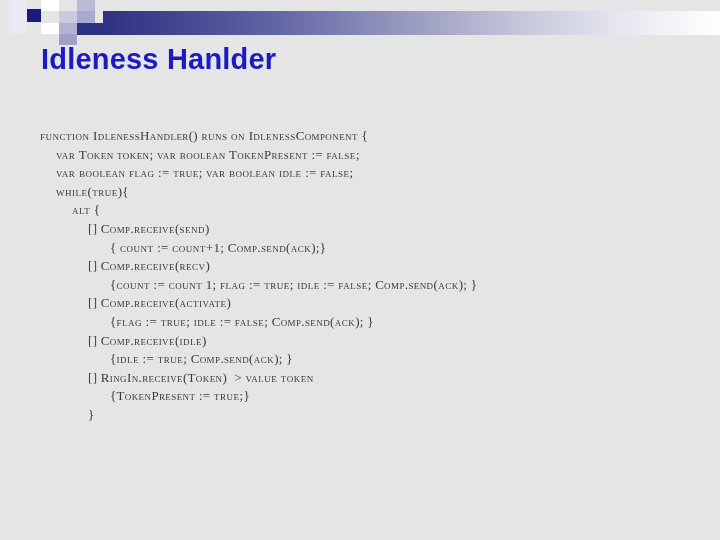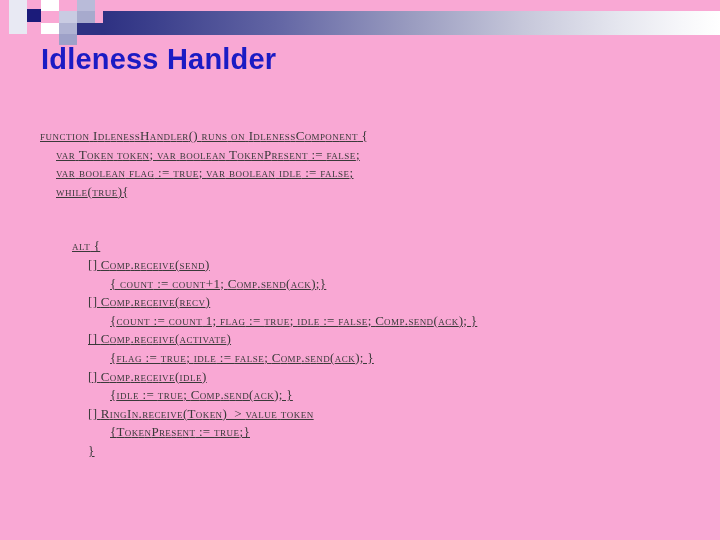--- a/index.html
+++ b/index.html
@@ -80,21 +80,20 @@
     color: #2b2b2b;
     font-family: "Liberation Serif", serif;
     font-size: 13px;
   }
 
   .code-line {
     height: 18.6px;
     line-height: 18.6px;
     white-space: pre;
     color: #3a3a3a;
-    text-decoration: underline;
   }
 
   
   .sc {
     font-variant: small-caps;
     text-transform: lowercase;
     letter-spacing: 0.4px;
   }
   .kw {
     font-variant: small-caps;
@@ -105,28 +104,28 @@
     font-size: 13px;
     letter-spacing: 0.3px;
   }
   .lit {
     letter-spacing: 0.3px;
   }
 
   
   .i0 { padding-left: 0px; }
   .i1 { padding-left: 16px; }
-  .i2 { padding-left: 32px; margin-top: 36px; }
+  .i2 { padding-left: 32px; }
   .i3 { padding-left: 48px; }
   .i4 { padding-left: 70px; }
 </style>
 </head>
 <body>
 
-<div id="slide" style="background: #f9a8d4;">
+<div id="slide" style="background: #e5e5e5;">
 
   <div id="header-decoration">
     <div id="header-bar" style="background: linear-gradient(to right, rgb(46, 49, 130) 0%, rgb(59, 63, 140) 8%, rgb(98, 101, 164) 28%, rgb(154, 156, 192) 50%, rgb(198, 199, 218) 68%, rgb(228, 229, 238) 83%, rgb(247, 247, 250) 94%, rgb(255, 255, 255) 100%);"></div>
     <div id="deco-squares">
         <div class="deco-sq" style="left: 27px; top: 9px; width: 14px; height: 13px; background: rgb(27, 27, 122);"></div>
         <div class="deco-sq" style="left: 9px; top: 0px; width: 18px; height: 34px; background: rgb(232, 233, 243);"></div>
         <div class="deco-sq" style="left: 41px; top: 0px; width: 18px; height: 11px; background: rgb(255, 255, 255);"></div>
         <div class="deco-sq" style="left: 77px; top: 0px; width: 18px; height: 11px; background: rgb(185, 187, 217);"></div>
         <div class="deco-sq" style="left: 59px; top: 11px; width: 18px; height: 12px; background: rgb(201, 203, 226);"></div>
         <div class="deco-sq" style="left: 77px; top: 11px; width: 18px; height: 12px; background: rgb(167, 170, 205);"></div>

